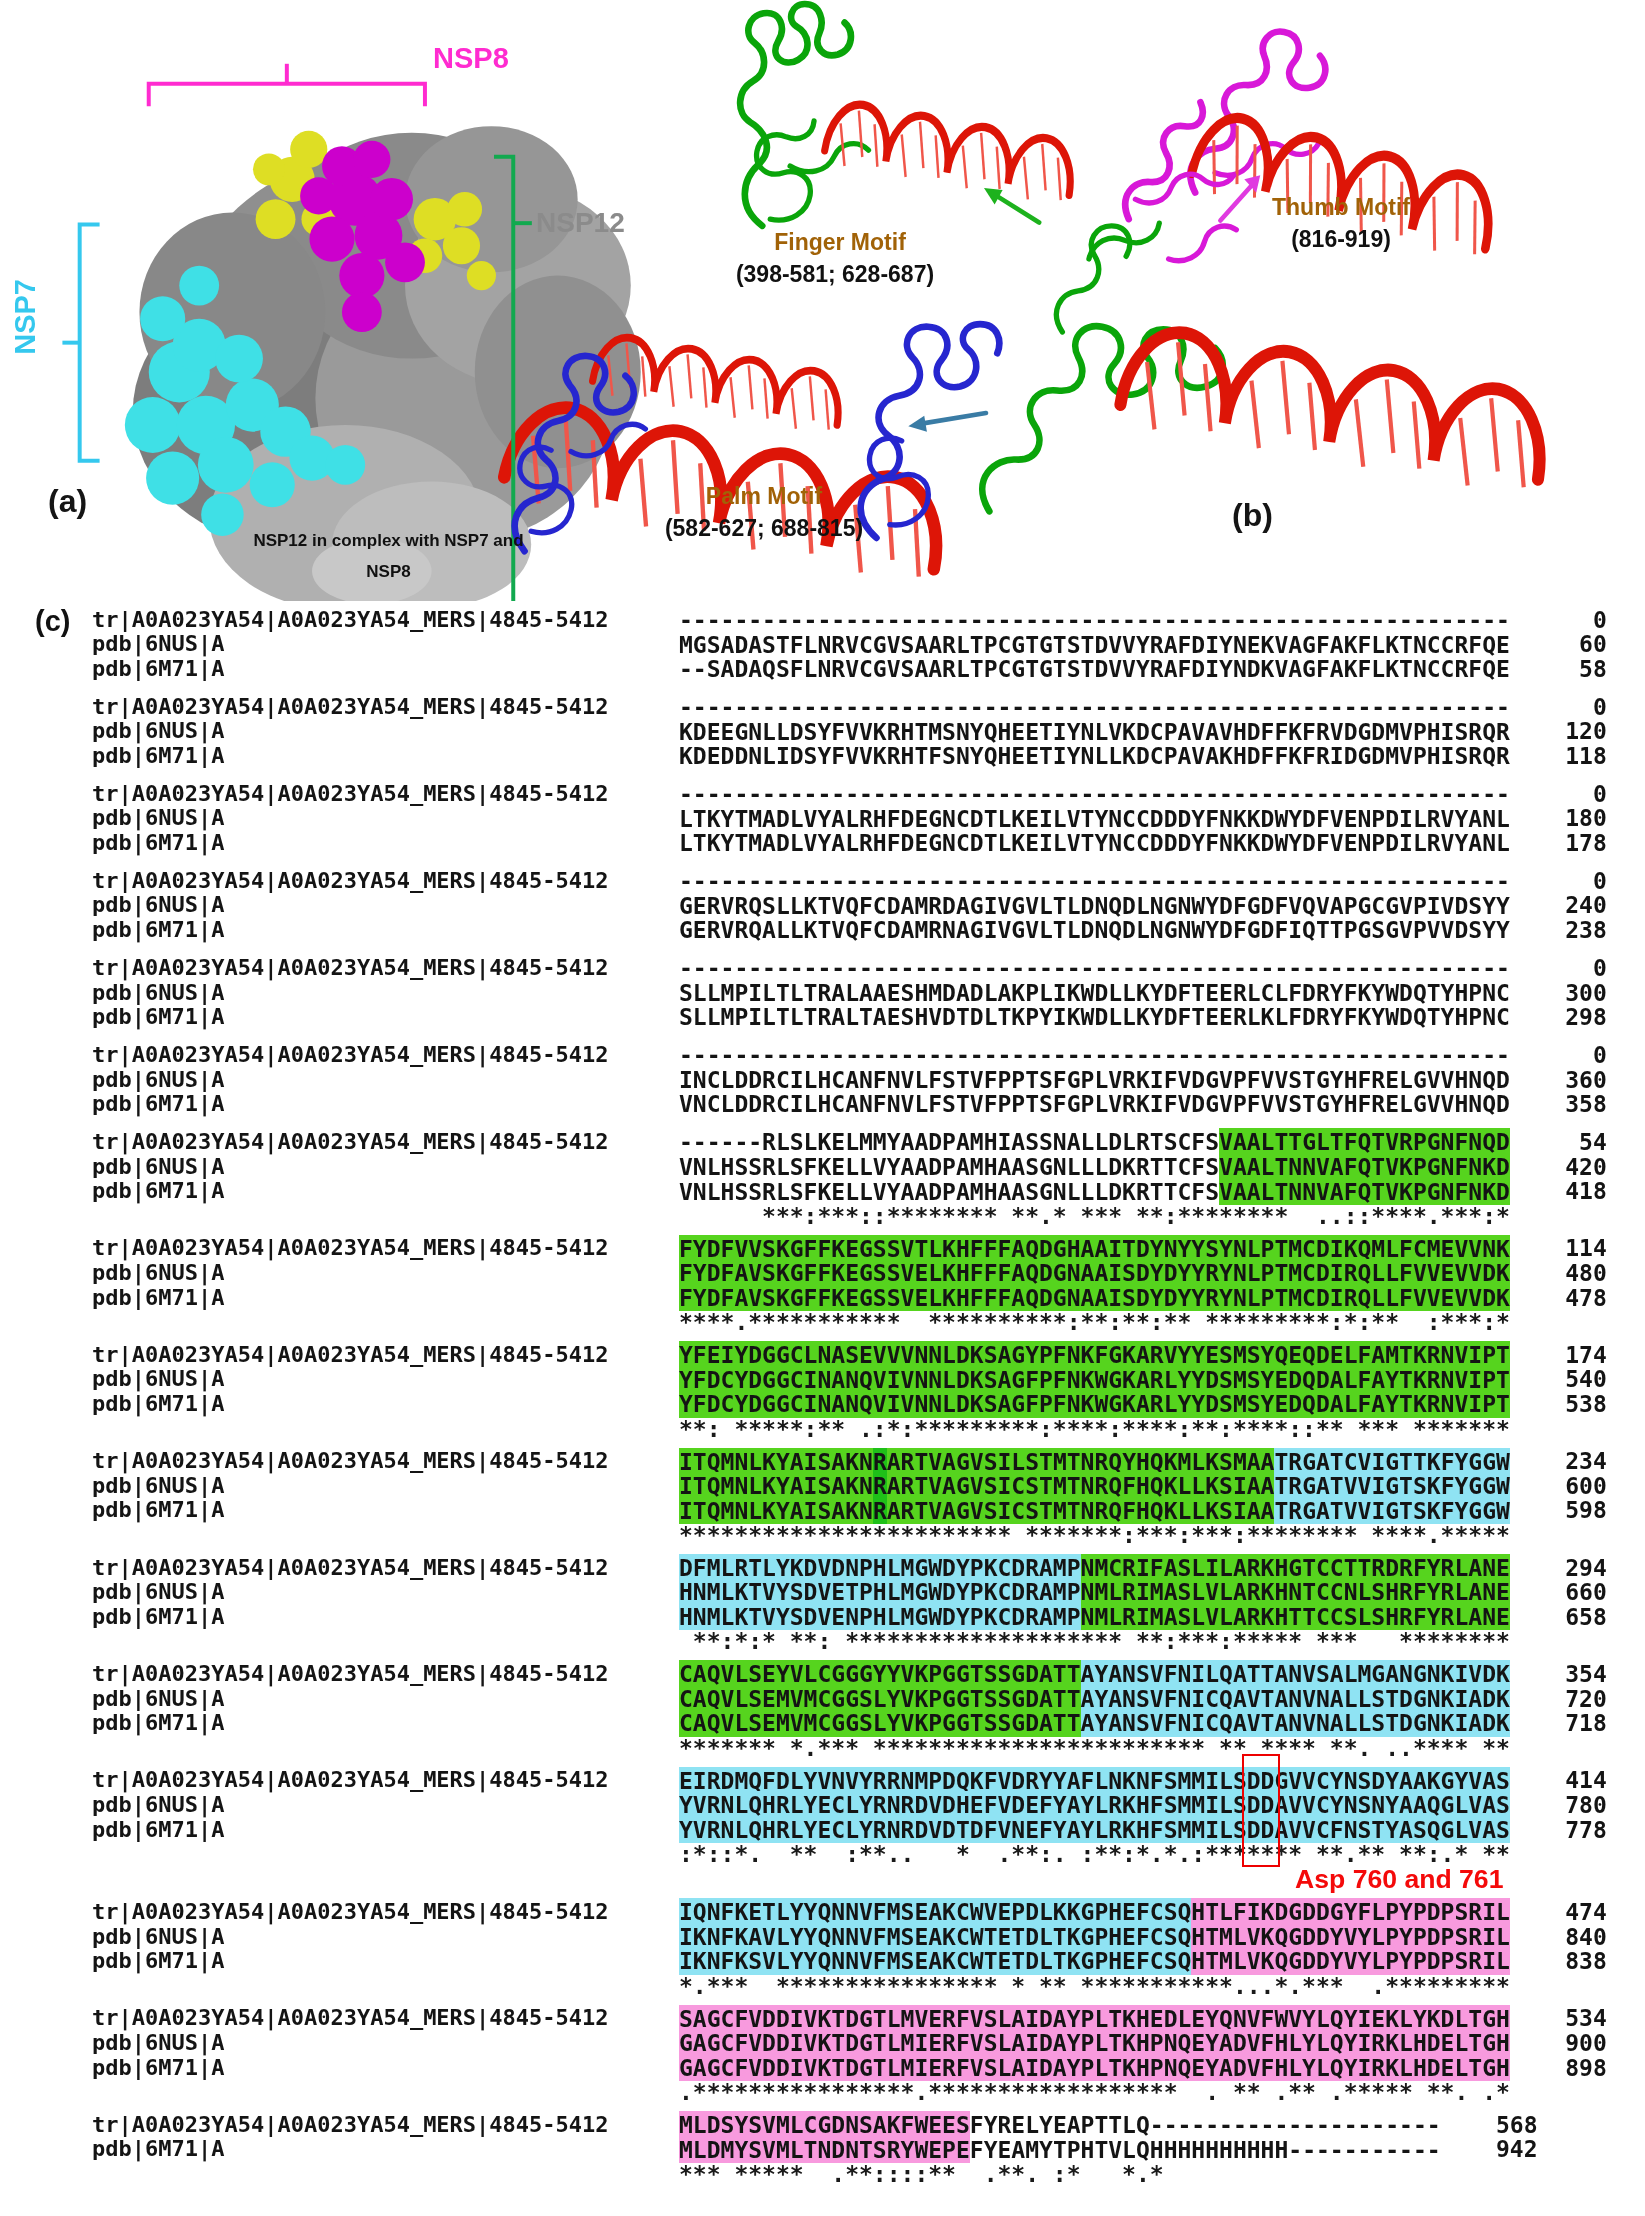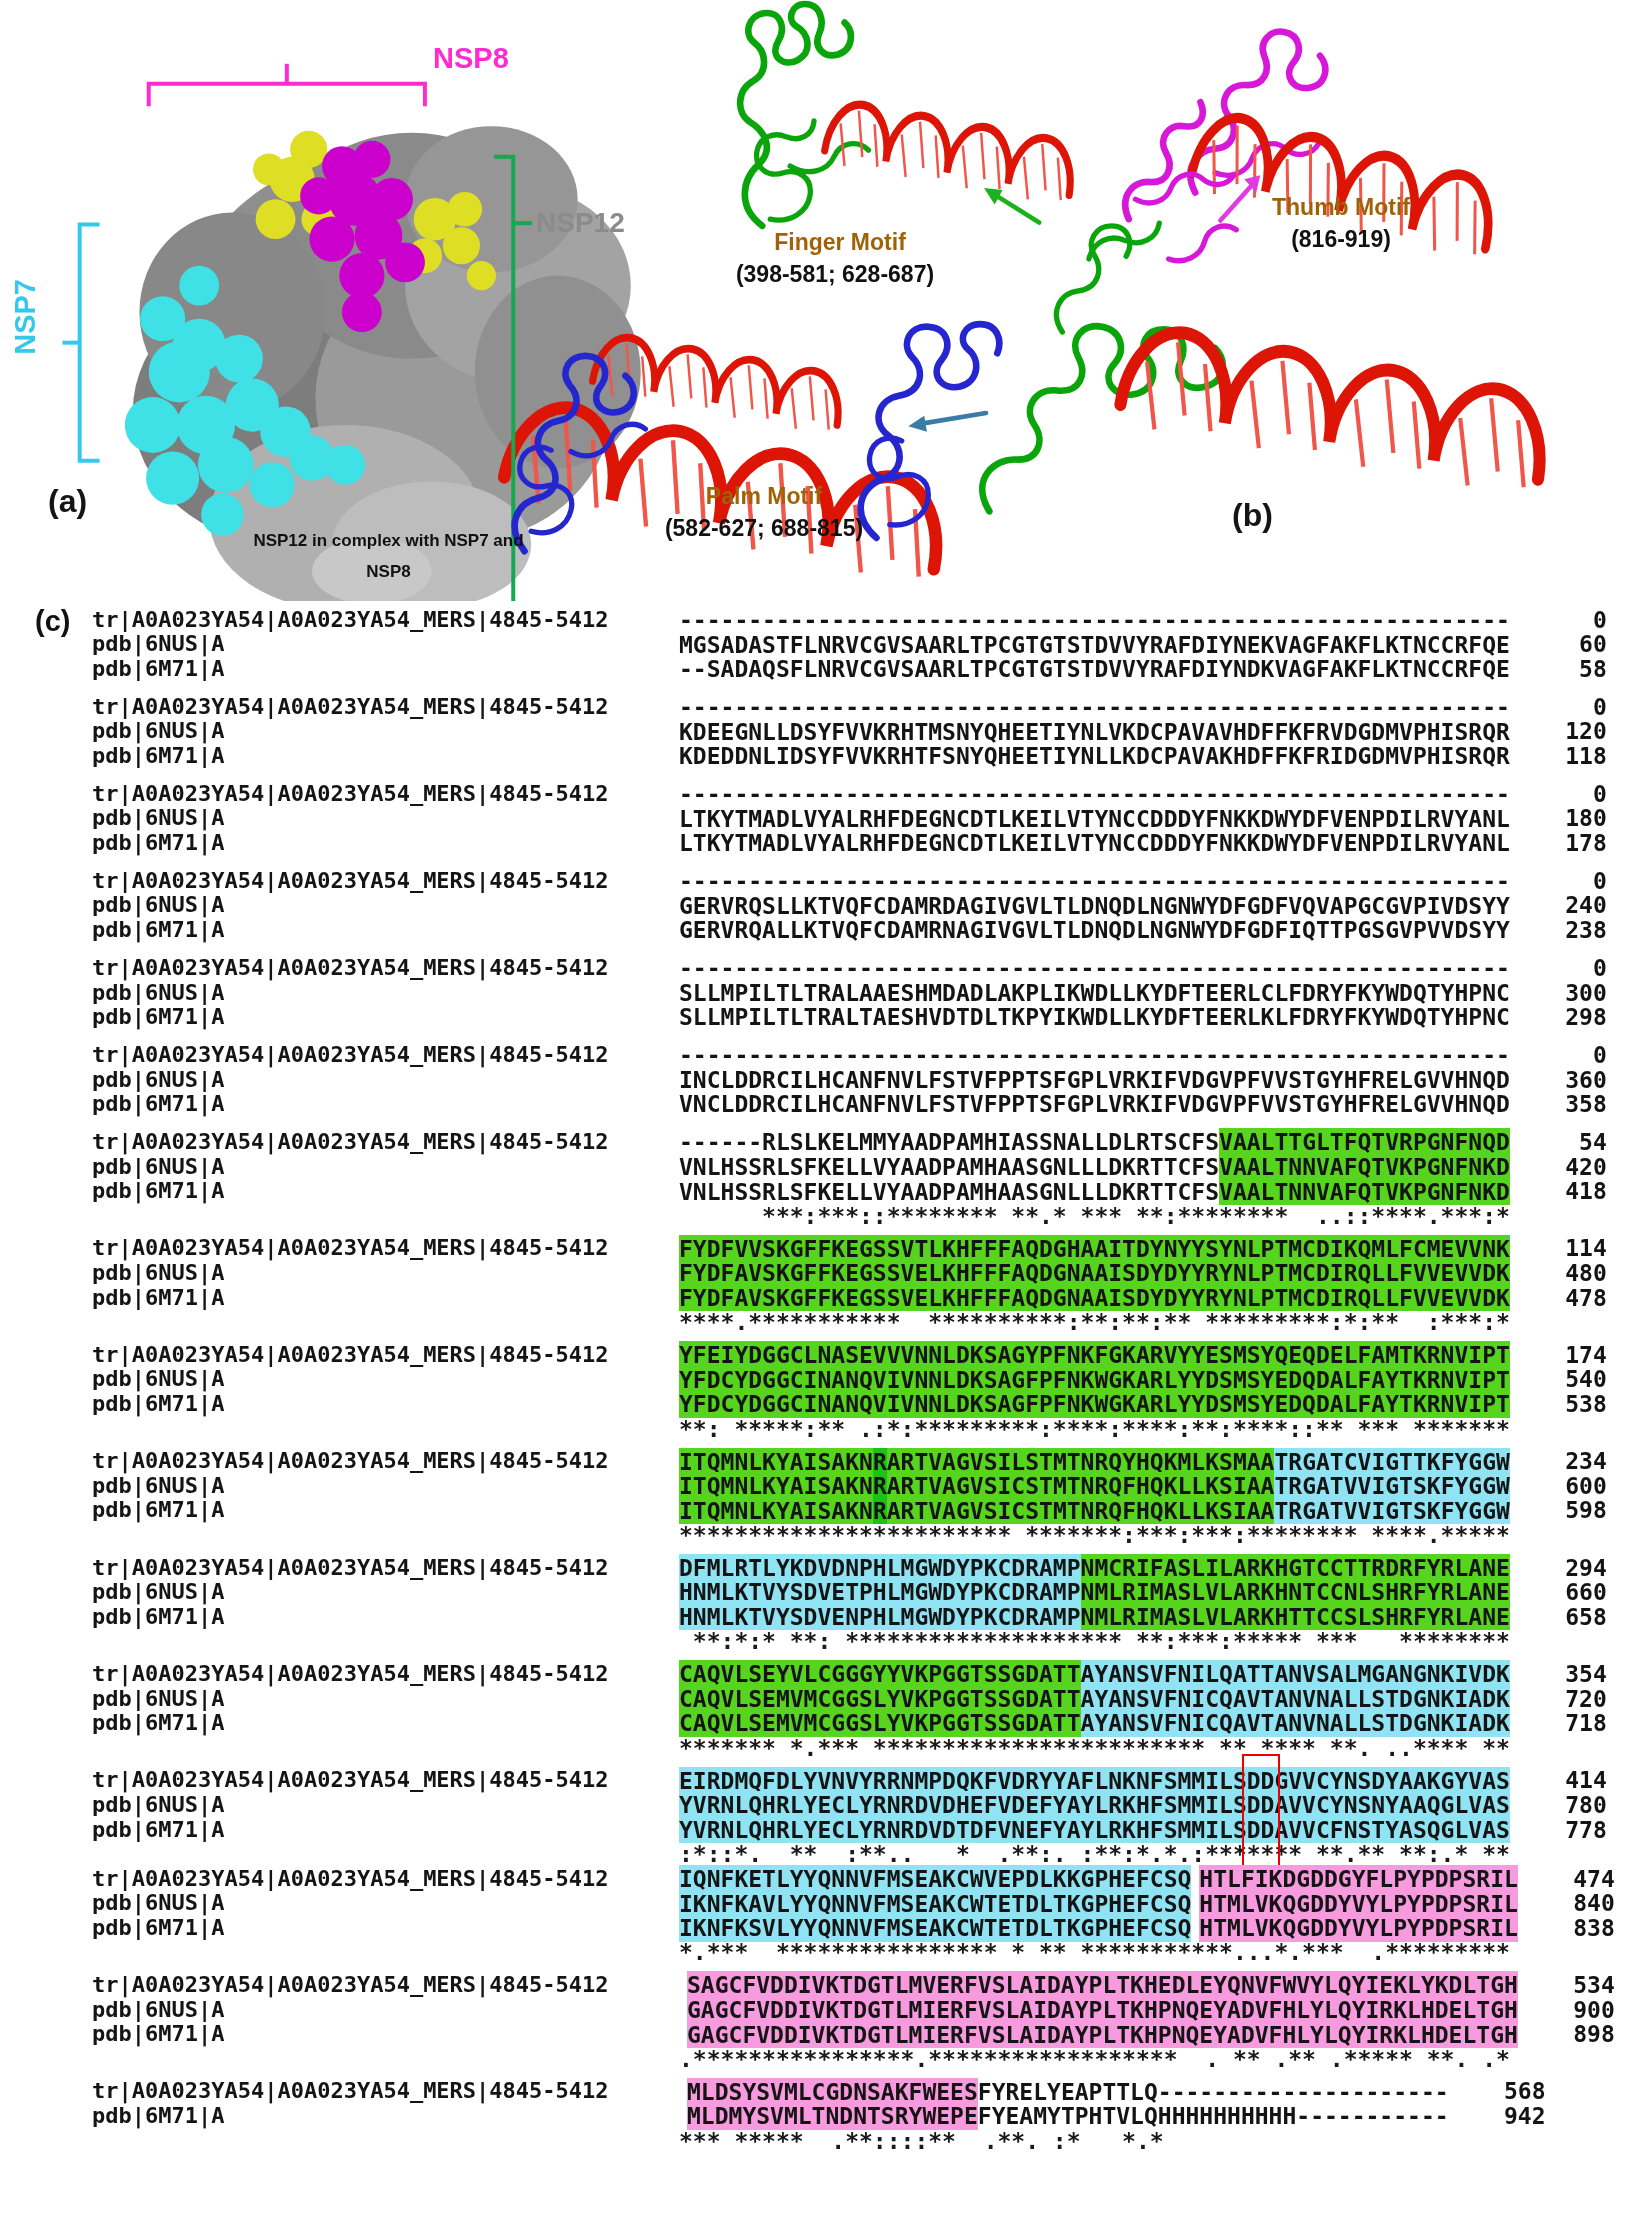--- a/index.html
+++ b/index.html
@@ -34,21 +34,21 @@
           font-family:"DejaVu Sans Mono","Liberation Mono",monospace;
           font-weight:bold;font-size:23px;color:#141414;}
   .block{position:relative;}
   .b3{margin-bottom:13.3px;} .b4{margin-bottom:8px;}
   .arow{height:24.6px;line-height:24.6px;white-space:pre;}
   .lbl{display:inline-block;width:587px;font-size:22px;vertical-align:bottom;overflow:hidden;}
   .seq span{padding:0.7px 0;}
   .hl-green{background:var(--hl-green);margin-top:44px;}
   .hl-darkgreen{background:var(--hl-darkgreen);}
   .hl-cyan{background:var(--hl-cyan);}
-  .hl-pink{background:var(--hl-pink);margin-left:8px;}
+  .hl-pink{background:var(--hl-pink);}
   .num{display:inline-block;margin-left:3ch;width:4ch;text-align:right;}
   .cons .seq{color:#1a1a1a;}
   .redbox{position:absolute;top:-14.6px;height:109px;border:2.7px solid #ee0000;background:transparent;}
   .asp-note{height:28px;line-height:25px;font-family:"Liberation Sans",sans-serif;
             font-weight:bold;font-size:26.6px;color:var(--red);padding-left:1203px;
             white-space:nowrap;margin-bottom:5.3px;}
   
   .rna-main{fill:none;stroke:var(--rna);stroke-width:13;stroke-linecap:round;}
   .rna-rungs line{stroke:var(--rna2);stroke-width:4.5;}
   .coil{fill:none;stroke-width:10;stroke-linecap:round;stroke-linejoin:round;}
@@ -288,20 +288,21 @@
           <div class="arow"><span class="lbl">pdb|6M71|A</span><span class="seq"><span class="hl-green">CAQVLSEMVMCGGSLYVKPGGTSSGDATT</span><span class="hl-cyan">AYANSVFNICQAVTANVNALLSTDGNKIADK</span></span><span class="num">718</span></div>
           <div class="arow cons"><span class="lbl"></span><span class="seq">******* *.*** ************************ ** **** **. ..**** **</span></div>
         </div>
         <div class="block b4" style="margin-bottom: 0px;">
           <div class="arow"><span class="lbl">tr|A0A023YA54|A0A023YA54_MERS|4845-5412</span><span class="seq"><span class="hl-cyan">EIRDMQFDLYVNVYRRNMPDQKFVDRYYAFLNKNFSMMILSDDGVVCYNSDYAAKGYVAS</span></span><span class="num">414</span></div>
           <div class="arow"><span class="lbl">pdb|6NUS|A</span><span class="seq"><span class="hl-cyan">YVRNLQHRLYECLYRNRDVDHEFVDEFYAYLRKHFSMMILSDDAVVCYNSNYAAQGLVAS</span></span><span class="num">780</span></div>
           <div class="arow"><span class="lbl">pdb|6M71|A</span><span class="seq"><span class="hl-cyan">YVRNLQHRLYECLYRNRDVDTDFVNEFYAYLRKHFSMMILSDDAVVCFNSTYASQGLVAS</span></span><span class="num">778</span></div>
           <div class="arow cons"><span class="lbl"></span><span class="seq">:*::*.  **  :**..   *  .**:. :**:*.*.:******* **.** **:.* **</span></div>
           <div class="redbox" style="left: calc(41ch + 582px); width: calc(2ch + 6.6px);"></div>
         </div>
+        <div class="asp-note">Asp 760 and 761</div>
         <div class="block b4">
           <div class="arow"><span class="lbl">tr|A0A023YA54|A0A023YA54_MERS|4845-5412</span><span class="seq"><span class="hl-cyan">IQNFKETLYYQNNVFMSEAKCWVEPDLKKGPHEFCSQ</span><span class="hl-pink">HTLFIKDGDDGYFLPYPDPSRIL</span></span><span class="num">474</span></div>
           <div class="arow"><span class="lbl">pdb|6NUS|A</span><span class="seq"><span class="hl-cyan">IKNFKAVLYYQNNVFMSEAKCWTETDLTKGPHEFCSQ</span><span class="hl-pink">HTMLVKQGDDYVYLPYPDPSRIL</span></span><span class="num">840</span></div>
           <div class="arow"><span class="lbl">pdb|6M71|A</span><span class="seq"><span class="hl-cyan">IKNFKSVLYYQNNVFMSEAKCWTETDLTKGPHEFCSQ</span><span class="hl-pink">HTMLVKQGDDYVYLPYPDPSRIL</span></span><span class="num">838</span></div>
           <div class="arow cons"><span class="lbl"></span><span class="seq">*.***  **************** * ** ***********...*.***  .*********</span></div>
         </div>
         <div class="block b4">
           <div class="arow"><span class="lbl">tr|A0A023YA54|A0A023YA54_MERS|4845-5412</span><span class="seq"><span class="hl-pink">SAGCFVDDIVKTDGTLMVERFVSLAIDAYPLTKHEDLEYQNVFWVYLQYIEKLYKDLTGH</span></span><span class="num">534</span></div>
           <div class="arow"><span class="lbl">pdb|6NUS|A</span><span class="seq"><span class="hl-pink">GAGCFVDDIVKTDGTLMIERFVSLAIDAYPLTKHPNQEYADVFHLYLQYIRKLHDELTGH</span></span><span class="num">900</span></div>
           <div class="arow"><span class="lbl">pdb|6M71|A</span><span class="seq"><span class="hl-pink">GAGCFVDDIVKTDGTLMIERFVSLAIDAYPLTKHPNQEYADVFHLYLQYIRKLHDELTGH</span></span><span class="num">898</span></div>

